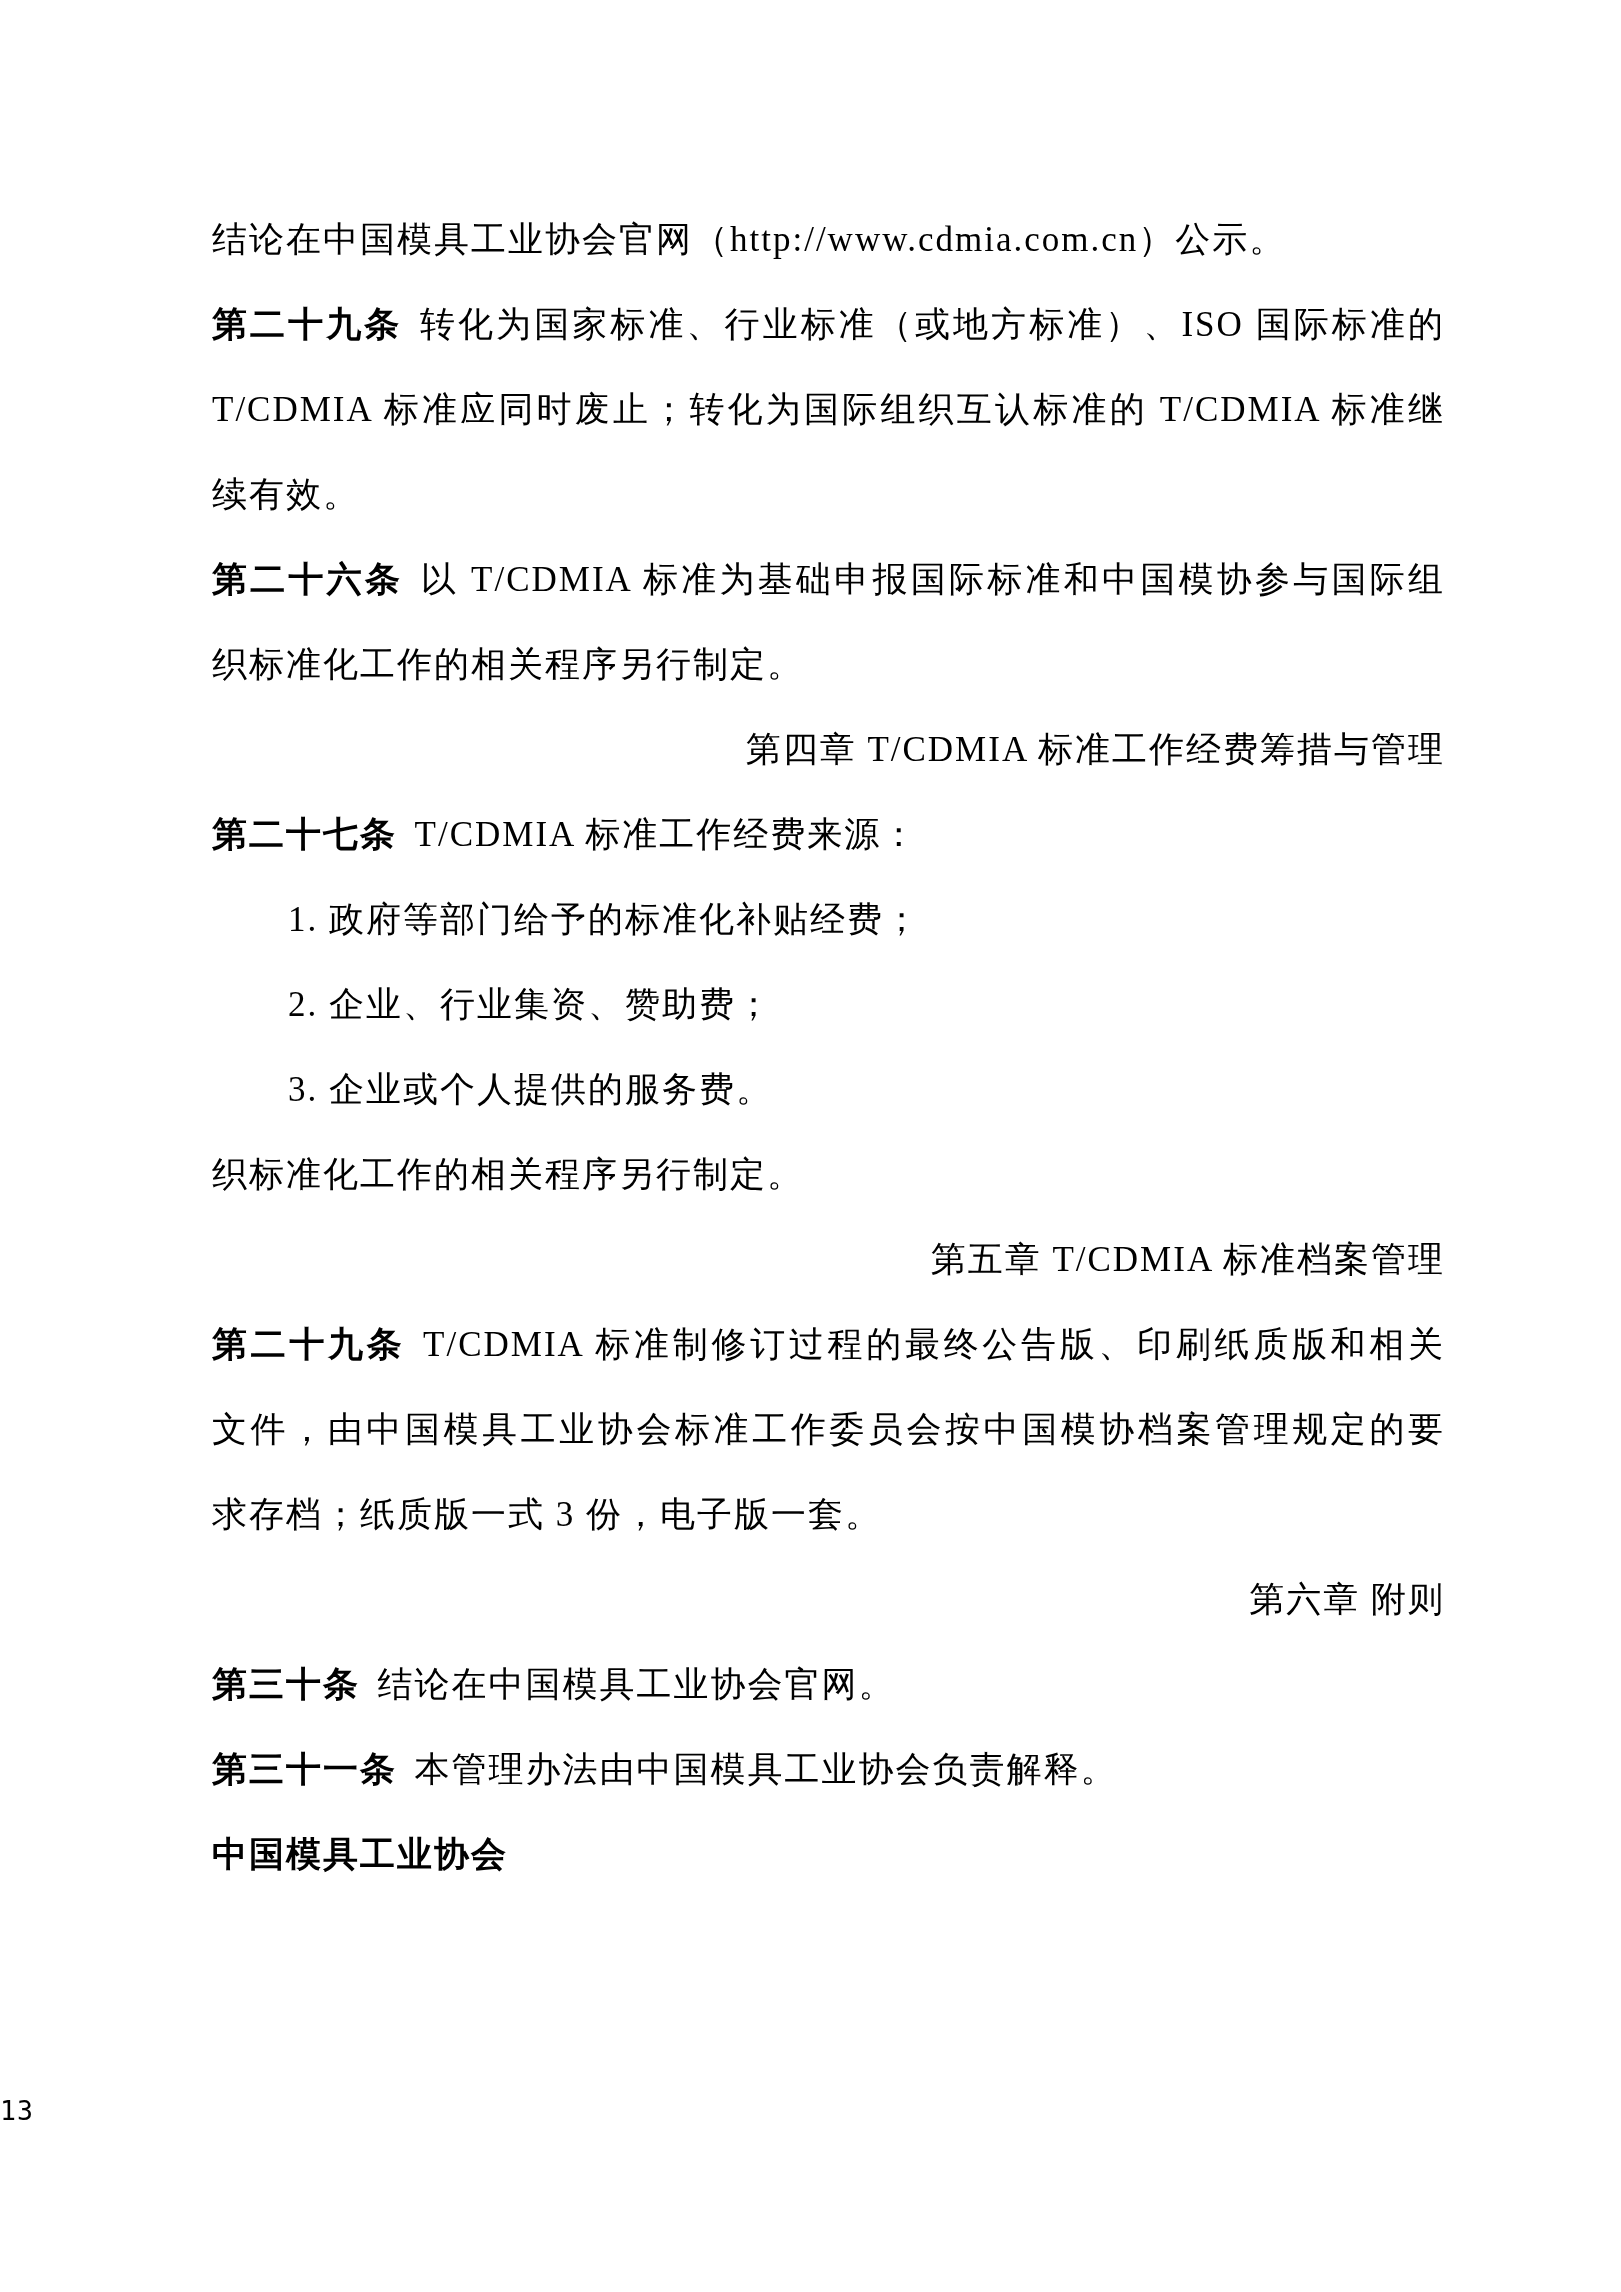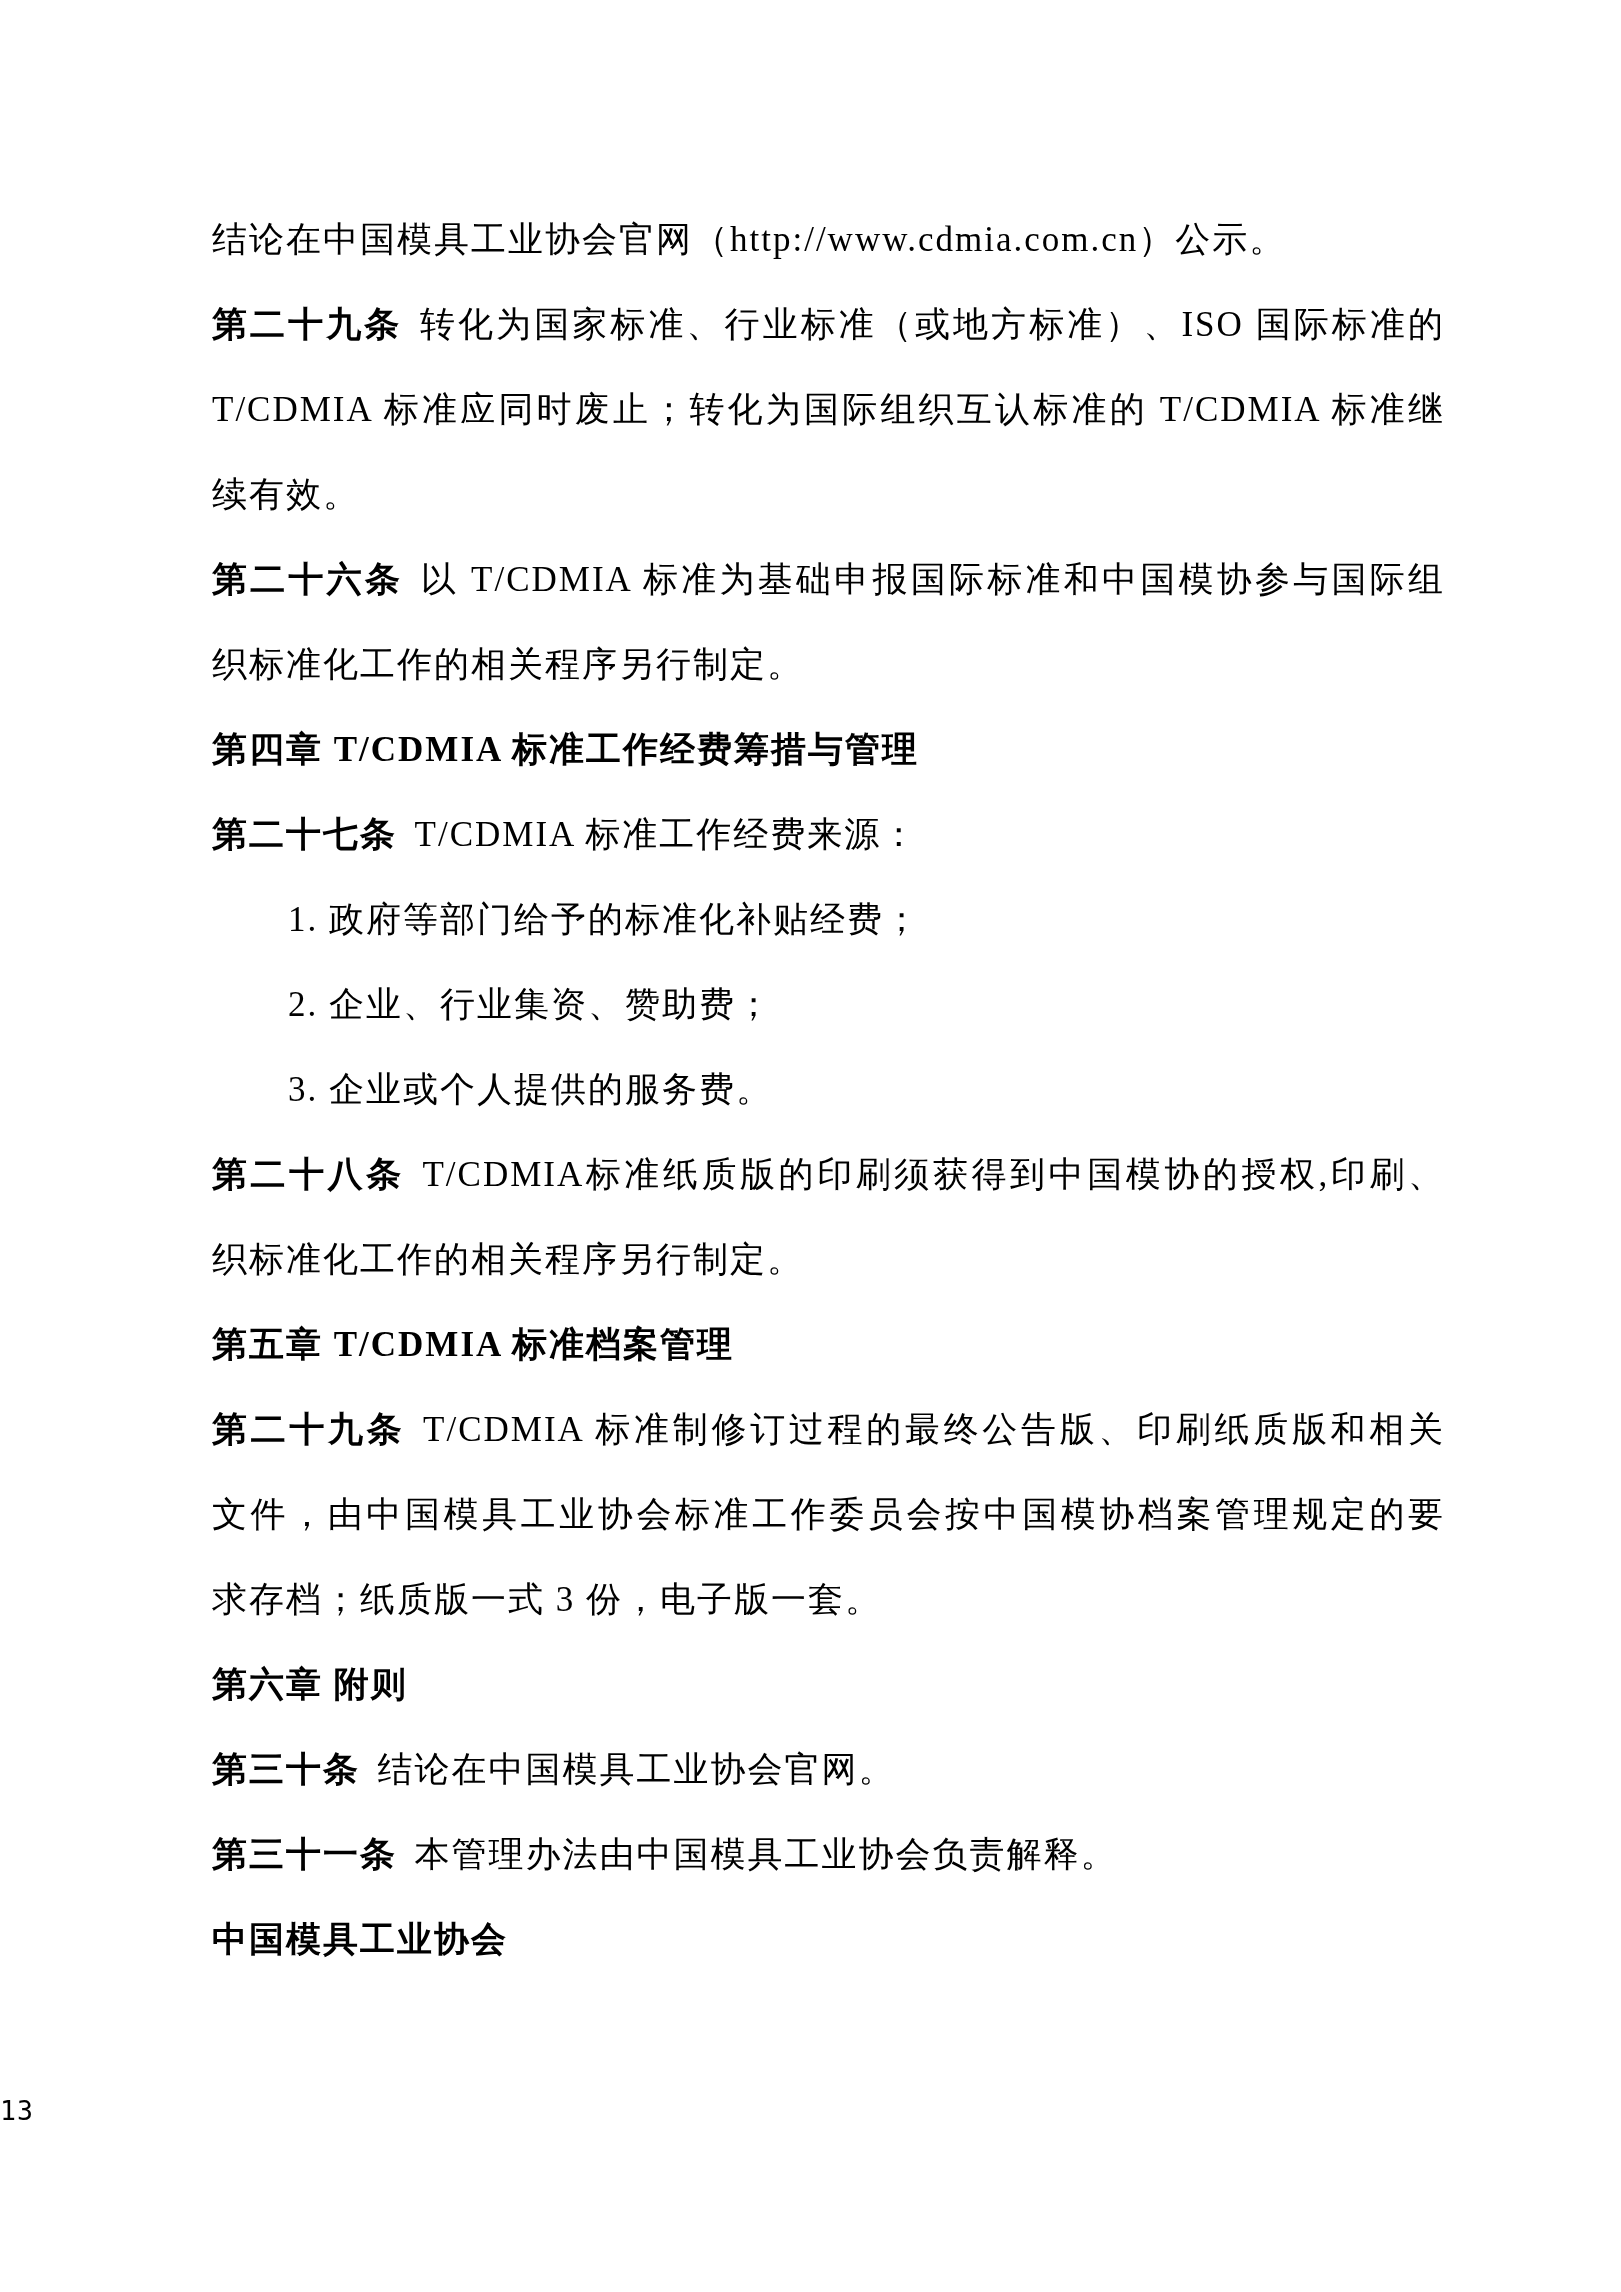--- a/index.html
+++ b/index.html
@@ -31,22 +31,22 @@
   .j {
     white-space: normal;
     text-align: justify;
     text-align-last: justify;
   }
   .lbl {
     font-weight: bold;
     margin-right: 17.6px;
   }
   .chapter {
-    text-align: left;
-    font-weight: bold;
+    text-align: right;
+    font-weight: normal;
   }
   .list {
     padding-left: 76px;
   }
   .right {
     text-align: left;
   }
   .bold { font-weight: bold; }
   .footer {
     position: absolute;
@@ -80,21 +80,20 @@
   <div class="line chapter"><span>第四章 T/CDMIA 标准工作经费筹措与管理</span></div>
 
   <div class="line"><b class="lbl">第二十七条</b><span>T/CDMIA 标准工作经费来源：</span></div>
 
   <div class="line list"><span>1. 政府等部门给予的标准化补贴经费；</span></div>
 
   <div class="line list"><span>2. 企业、行业集资、赞助费；</span></div>
 
   <div class="line list"><span>3. 企业或个人提供的服务费。</span></div>
 
-  <div class="line j"><b class="lbl">第二十八条</b><span>T/CDMIA标准纸质版的印刷须获得到中国模协的授权,印刷、</span></div>
 
   <div class="line"><span>织标准化工作的相关程序另行制定。</span></div>
 
   <div class="line chapter"><span>第五章 T/CDMIA 标准档案管理</span></div>
 
   <div class="line j"><b class="lbl">第二十九条</b><span>T/CDMIA 标准制修订过程的最终公告版、印刷纸质版和相关</span></div>
 
   <div class="line j"><span>文件，由中国模具工业协会标准工作委员会按中国模协档案管理规定的要</span></div>
 
   <div class="line"><span>求存档；纸质版一式 3 份，电子版一套。</span></div>

